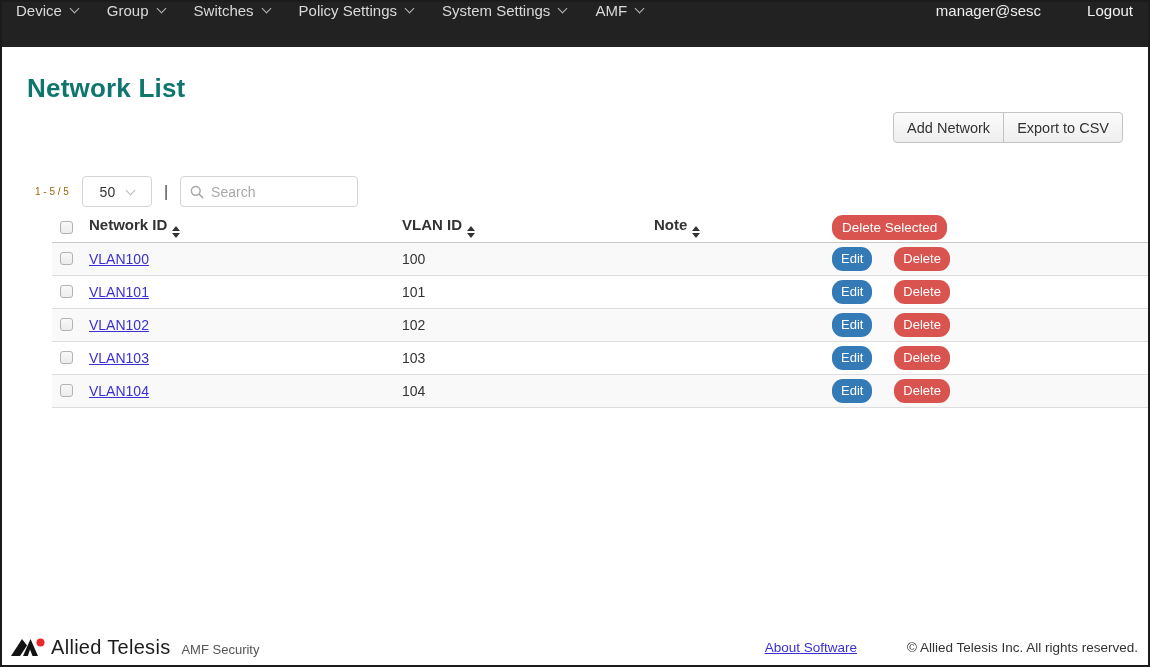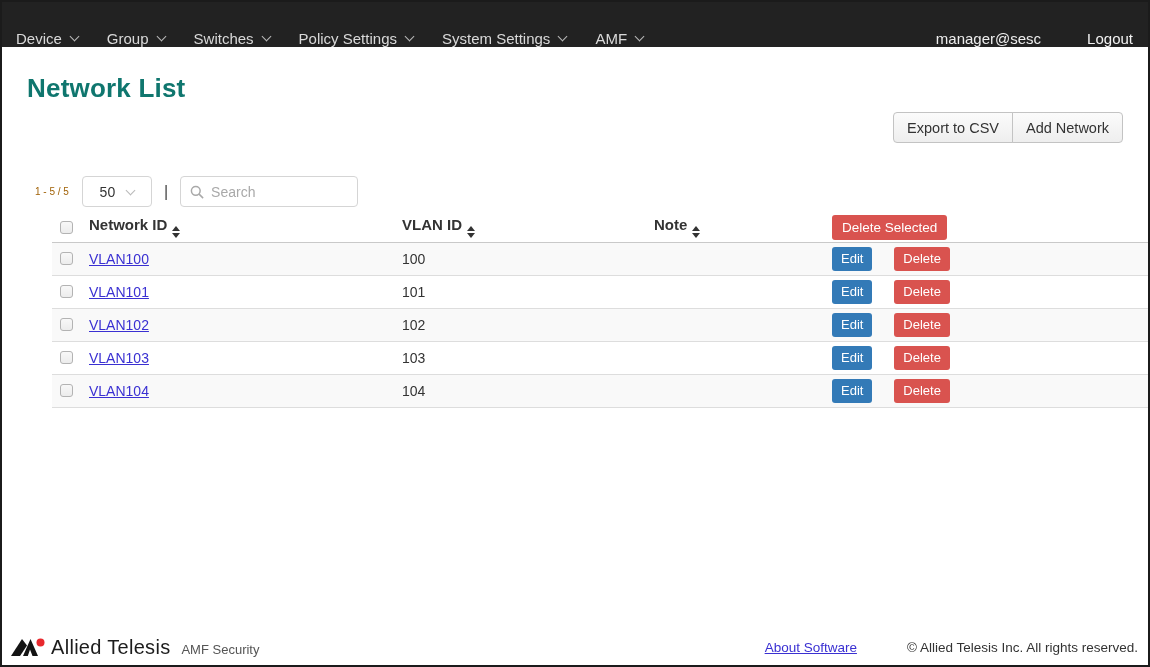--- a/index.html
+++ b/index.html
@@ -19,21 +19,21 @@
     border:2px solid #1b1b1b;
     position:relative;
     overflow:hidden;
     color:#333;
   }
   
   .navbar{
     height:45px;
     background:var(--navbar-bg);
     display:flex;
-    align-items:flex-end;
+    align-items:flex-start;
     justify-content:space-between;
     padding:0 15px 0 14px;
   }
   .nav-left{display:flex;align-items:center;gap:29px;}
   .nav-item{
     color:var(--navbar-text);
     font-size:15px;
     display:flex;
     align-items:center;
     cursor:pointer;
@@ -163,21 +163,21 @@
     display:inline-flex;
     flex-direction:column;
     gap:2px;
     margin-left:5px;
     vertical-align:-1px;
   }
   .sort .up{width:0;height:0;border-left:4px solid transparent;border-right:4px solid transparent;border-bottom:5px solid #333;}
   .sort .down{width:0;height:0;border-left:4px solid transparent;border-right:4px solid transparent;border-top:5px solid #333;}
   .link{color:var(--link);text-decoration:underline;font-size:14px;}
   .btn{
-    border:none;border-radius:3px;
+    border:none;border-radius:11px;
     color:#fff;
     font-size:13px;
     font-family:inherit;
     cursor:pointer;
   }
   .btn-primary{background:var(--primary);}
   .btn-danger{background:var(--danger);}
   .btn-sm{height:24px;padding:0 9px;}
   .btn-danger.btn-sm{margin-left:18px;}
   .btn-del-selected{height:25px;padding:0 10px;font-size:13.5px;background:var(--danger);}
@@ -232,22 +232,22 @@
     <span class="nav-user">manager@sesc</span>
     <span class="nav-logout">Logout</span>
   </div>
 </nav>
 
 <div class="content">
   <h1 class="page-title">Network List</h1>
 
   <div class="toolbar">
     <div class="btn-group">
+      <button class="btn-default">Add Network</button>
       <button class="btn-default">Export to CSV</button>
-      <button class="btn-default">Add Network</button>
     </div>
   </div>
 
   <div class="list-controls">
     <span class="range-text">1 - 5 / 5</span>
     <div class="page-size">
       <span>50</span>
       <span class="caret"></span>
     </div>
     <span class="sep">|</span>

